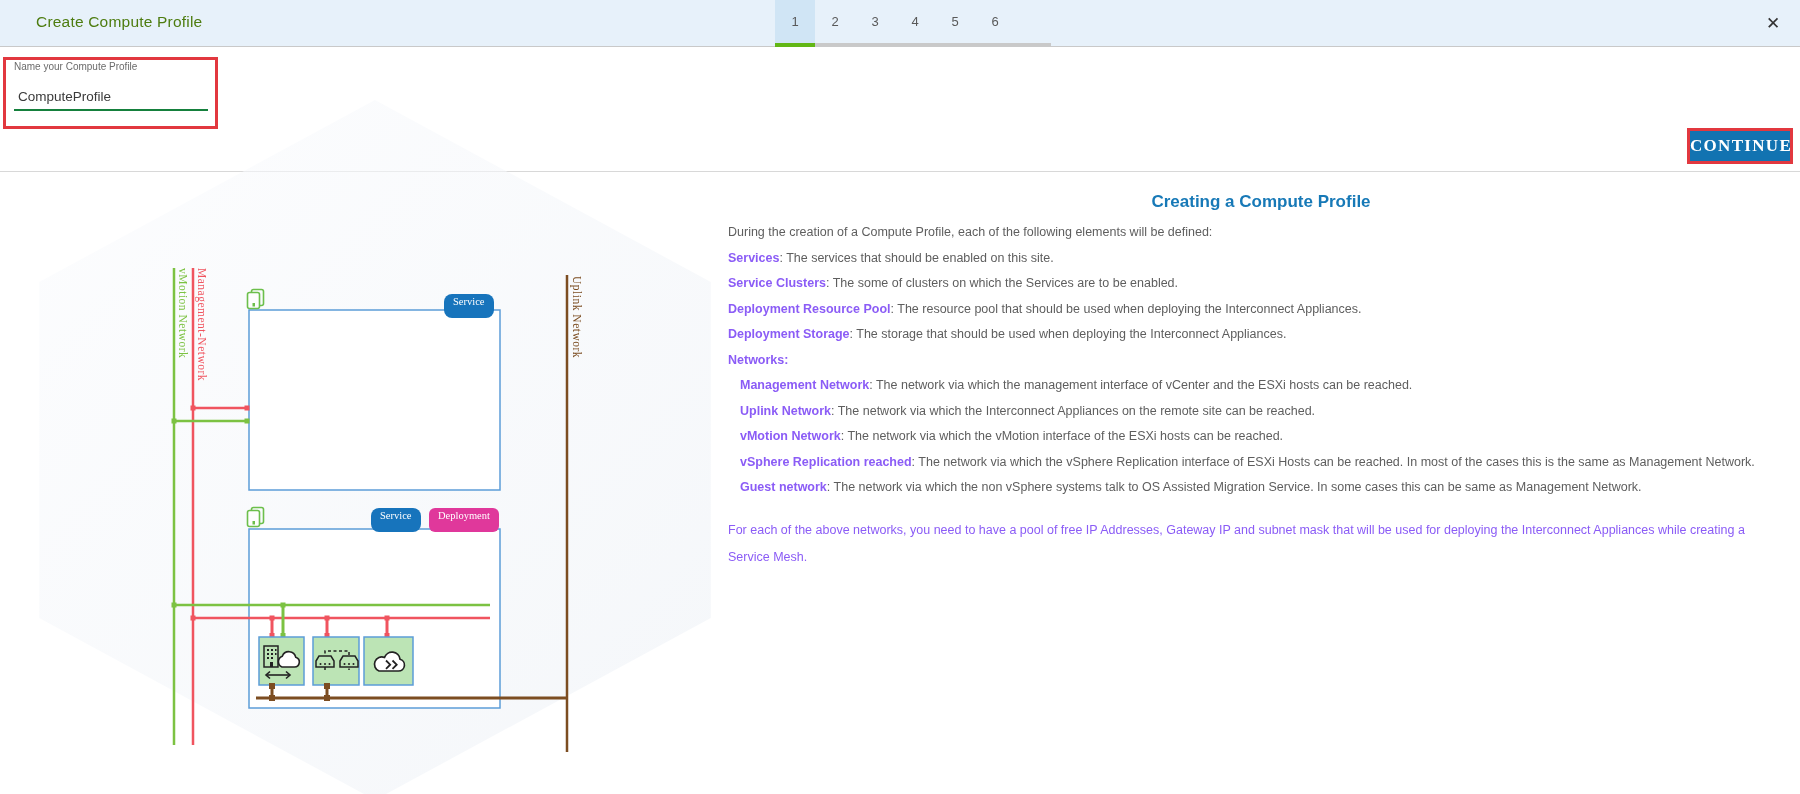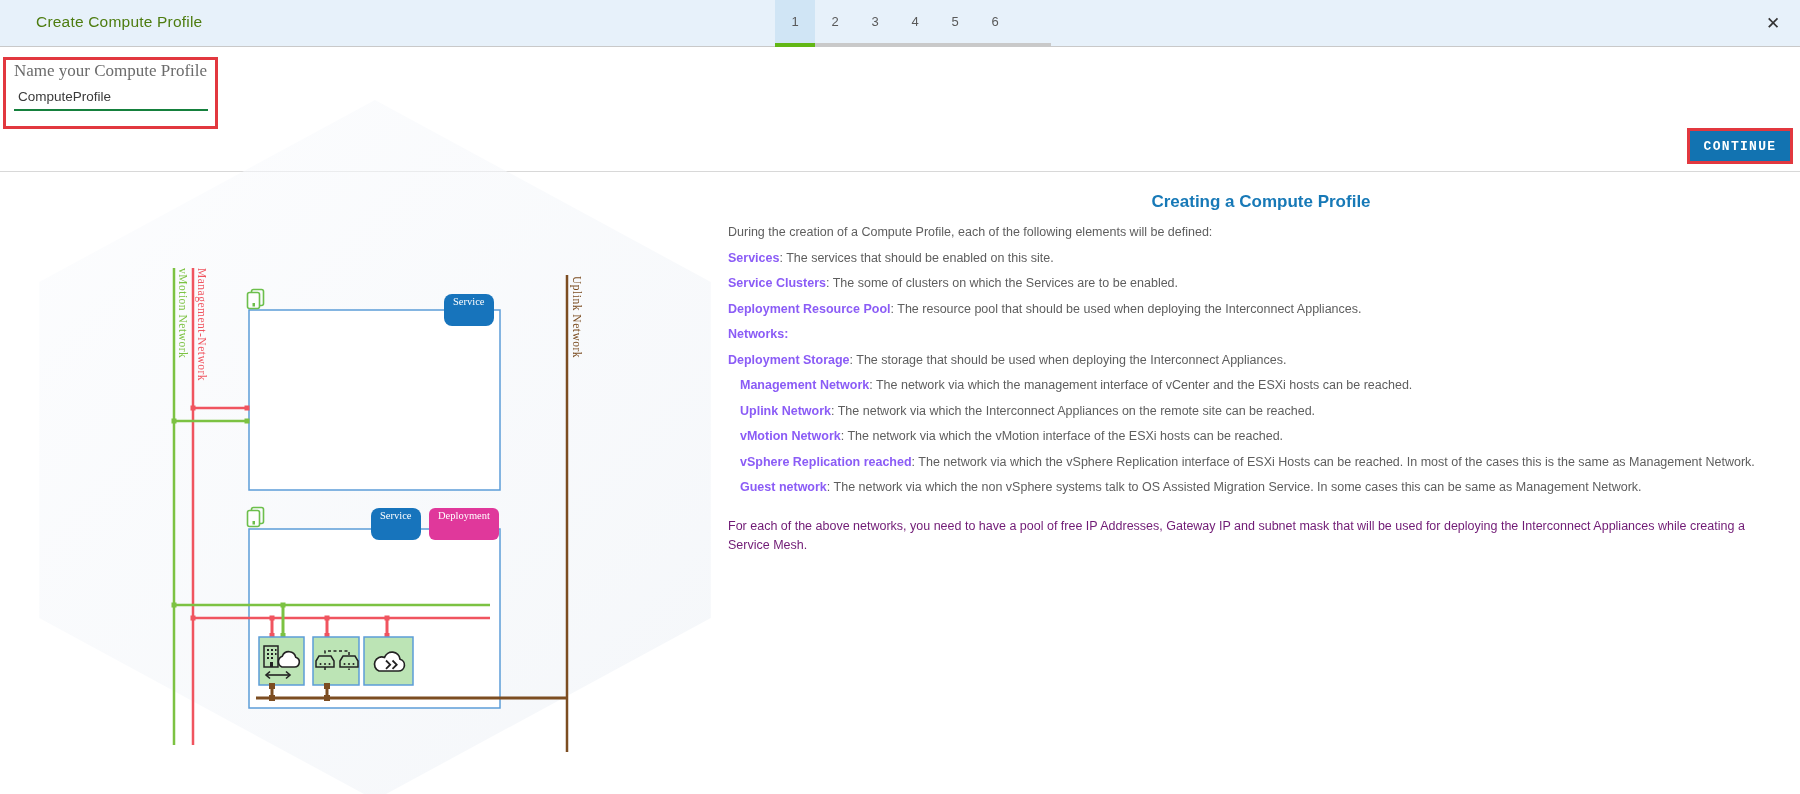--- a/index.html
+++ b/index.html
@@ -15,51 +15,51 @@
   .step { width:40px; height:47px; display:flex; align-items:center; justify-content:center;
           font-size:13px; color:#595959; border-bottom:4px solid #c9c9c9; cursor:default; }
   .step.active { background:#d0e5f5; border-bottom-color:#62b715; }
   .step.spacer { width:36px; }
   .close { position:absolute; left:1758px; top:8px; width:30px; height:30px; display:flex;
            align-items:center; justify-content:center; font-size:17px; color:#333; cursor:pointer; }
 
   
   .name-annotation { position:absolute; left:3px; top:57px; width:215px; height:72px;
                      border:3px solid #e2383f; }
-  .name-label { position:absolute; left:14px; top:61px; font-size:17px; color:#6b6b6b;font-family:Liberation Serif, serif; }
+  .name-label { position:absolute; left:14px; top:61px; font-size:10px; color:#6b6b6b; }
   .name-input { position:absolute; left:14px; top:85px; width:194px; height:26px;
                 border:none; border-bottom:2px solid #15803d; background:transparent;
                 font-family:"Liberation Sans",sans-serif; font-size:13.5px; color:#3a3a3a;
                 padding:0 0 2px 4px; outline:none; }
 
   
   .continue-annotation { position:absolute; left:1687px; top:128px; width:106px; height:36px;
                          border:3px solid #e2383f; background:#1273b1; }
   .continue-btn { position:absolute; left:1690px; top:131px; width:100px; height:30px;
-                  background:#1273b1; border:none; color:#fff; font-family:Liberation Mono, monospace;
-                  font-size:13px; font-weight:bold; letter-spacing:1.3px; cursor:pointer; }
+                  background:#1273b1; border:none; color:#fff; font-family:Liberation Serif, serif;
+                  font-size:17px; font-weight:bold; letter-spacing:1.3px; cursor:pointer; }
   .divider { position:absolute; left:0; top:171px; width:1800px; height:1px; background:#d8d8d8; }
 
   
   .info { position:absolute; left:728px; top:192px; width:1066px; }
   .info-heading { font-size:17px; font-weight:bold; color:#1779b7; margin-bottom:14px;text-align:center; }
   .info-line { font-size:12.5px; line-height:13px; color:#5e5e5e; margin-bottom:12.5px; white-space:nowrap; }
   .info-line b { color:#8b5cf6; font-weight:bold; }
   .info-line.indent { margin-left:12px; }
-  .info-footer { font-size:12.5px; line-height:19px; color:#701a75; margin-top:23px; max-width:1060px; }
+  .info-footer { font-size:12.5px; line-height:27px; color:#8b5cf6; margin-top:23px; max-width:1060px; }
 
   
   .hexagon { position:absolute; left:10px; top:100px; width:730px; height:700px;
              clip-path:polygon(50% 0%, 96% 26%, 96% 74%, 50% 100%, 4% 74%, 4% 26%);
              background:linear-gradient(135deg,#fbfcfe 0%, #edf1f6 100%); opacity:.6; }
   .diagram { position:absolute; left:0; top:0; width:640px; height:794px; }
   .diagram svg.wires { position:absolute; left:0; top:0; }
   .vlabel { position:absolute; writing-mode:vertical-rl; text-orientation:mixed;
             font-family:"Liberation Serif", serif; font-size:11.5px; letter-spacing:.5px; }
-  .badge { position:absolute; height:32px; border-radius:8px; color:#fff;
+  .badge { position:absolute; height:24px; border-radius:8px; color:#fff;
            font-family:"Liberation Serif", serif; font-size:10.5px; line-height:16px;
            text-align:center; padding:0 9px; }
   .badge.blue { background:#1774bc; }
   .badge.pink { background:#e0389b;border-radius:6px; }
   .org-icon { position:absolute; }
   .appl-icon { position:absolute; }
 </style>
 </head>
 <body>
 
@@ -194,22 +194,22 @@
       <path d="M15 14.5 l4.2 4.2 l-4.2 4.2 M21.5 14.5 l4.2 4.2 l-4.2 4.2" fill="none" stroke="#222" stroke-width="1.8"></path>
     </svg>
   </div>
 
   <div class="info">
     <div class="info-heading">Creating a Compute Profile</div>
     <div class="info-line">During the creation of a Compute Profile, each of the following elements will be defined:</div>
     <div class="info-line"><b>Services</b><span>: The services that should be enabled on this site.</span></div>
     <div class="info-line"><b>Service Clusters</b><span>: The some of clusters on which the Services are to be enabled.</span></div>
     <div class="info-line"><b>Deployment Resource Pool</b><span>: The resource pool that should be used when deploying the Interconnect Appliances.</span></div>
+    <div class="info-line"><b>Deployment Storage</b><span>: The storage that should be used when deploying the Interconnect Appliances.</span></div>
     <div class="info-line"><b>Networks:</b><span></span></div>
-    <div class="info-line"><b>Deployment Storage</b><span>: The storage that should be used when deploying the Interconnect Appliances.</span></div>
     <div class="info-line indent"><b>Management Network</b><span>: The network via which the management interface of vCenter and the ESXi hosts can be reached.</span></div>
     <div class="info-line indent"><b>Uplink Network</b><span>: The network via which the Interconnect Appliances on the remote site can be reached.</span></div>
     <div class="info-line indent"><b>vMotion Network</b><span>: The network via which the vMotion interface of the ESXi hosts can be reached.</span></div>
     <div class="info-line indent"><b>vSphere Replication reached</b><span>: The network via which the vSphere Replication interface of ESXi Hosts can be reached. In most of the cases this is the same as Management Network.</span></div>
     <div class="info-line indent"><b>Guest network</b><span>: The network via which the non vSphere systems talk to OS Assisted Migration Service. In some cases this can be same as Management Network.</span></div>
     <div class="info-footer">For each of the above networks, you need to have a pool of free IP Addresses, Gateway IP and subnet mask that will be used for deploying the Interconnect Appliances while creating a Service Mesh.</div>
   </div>
 
 </div>
 

